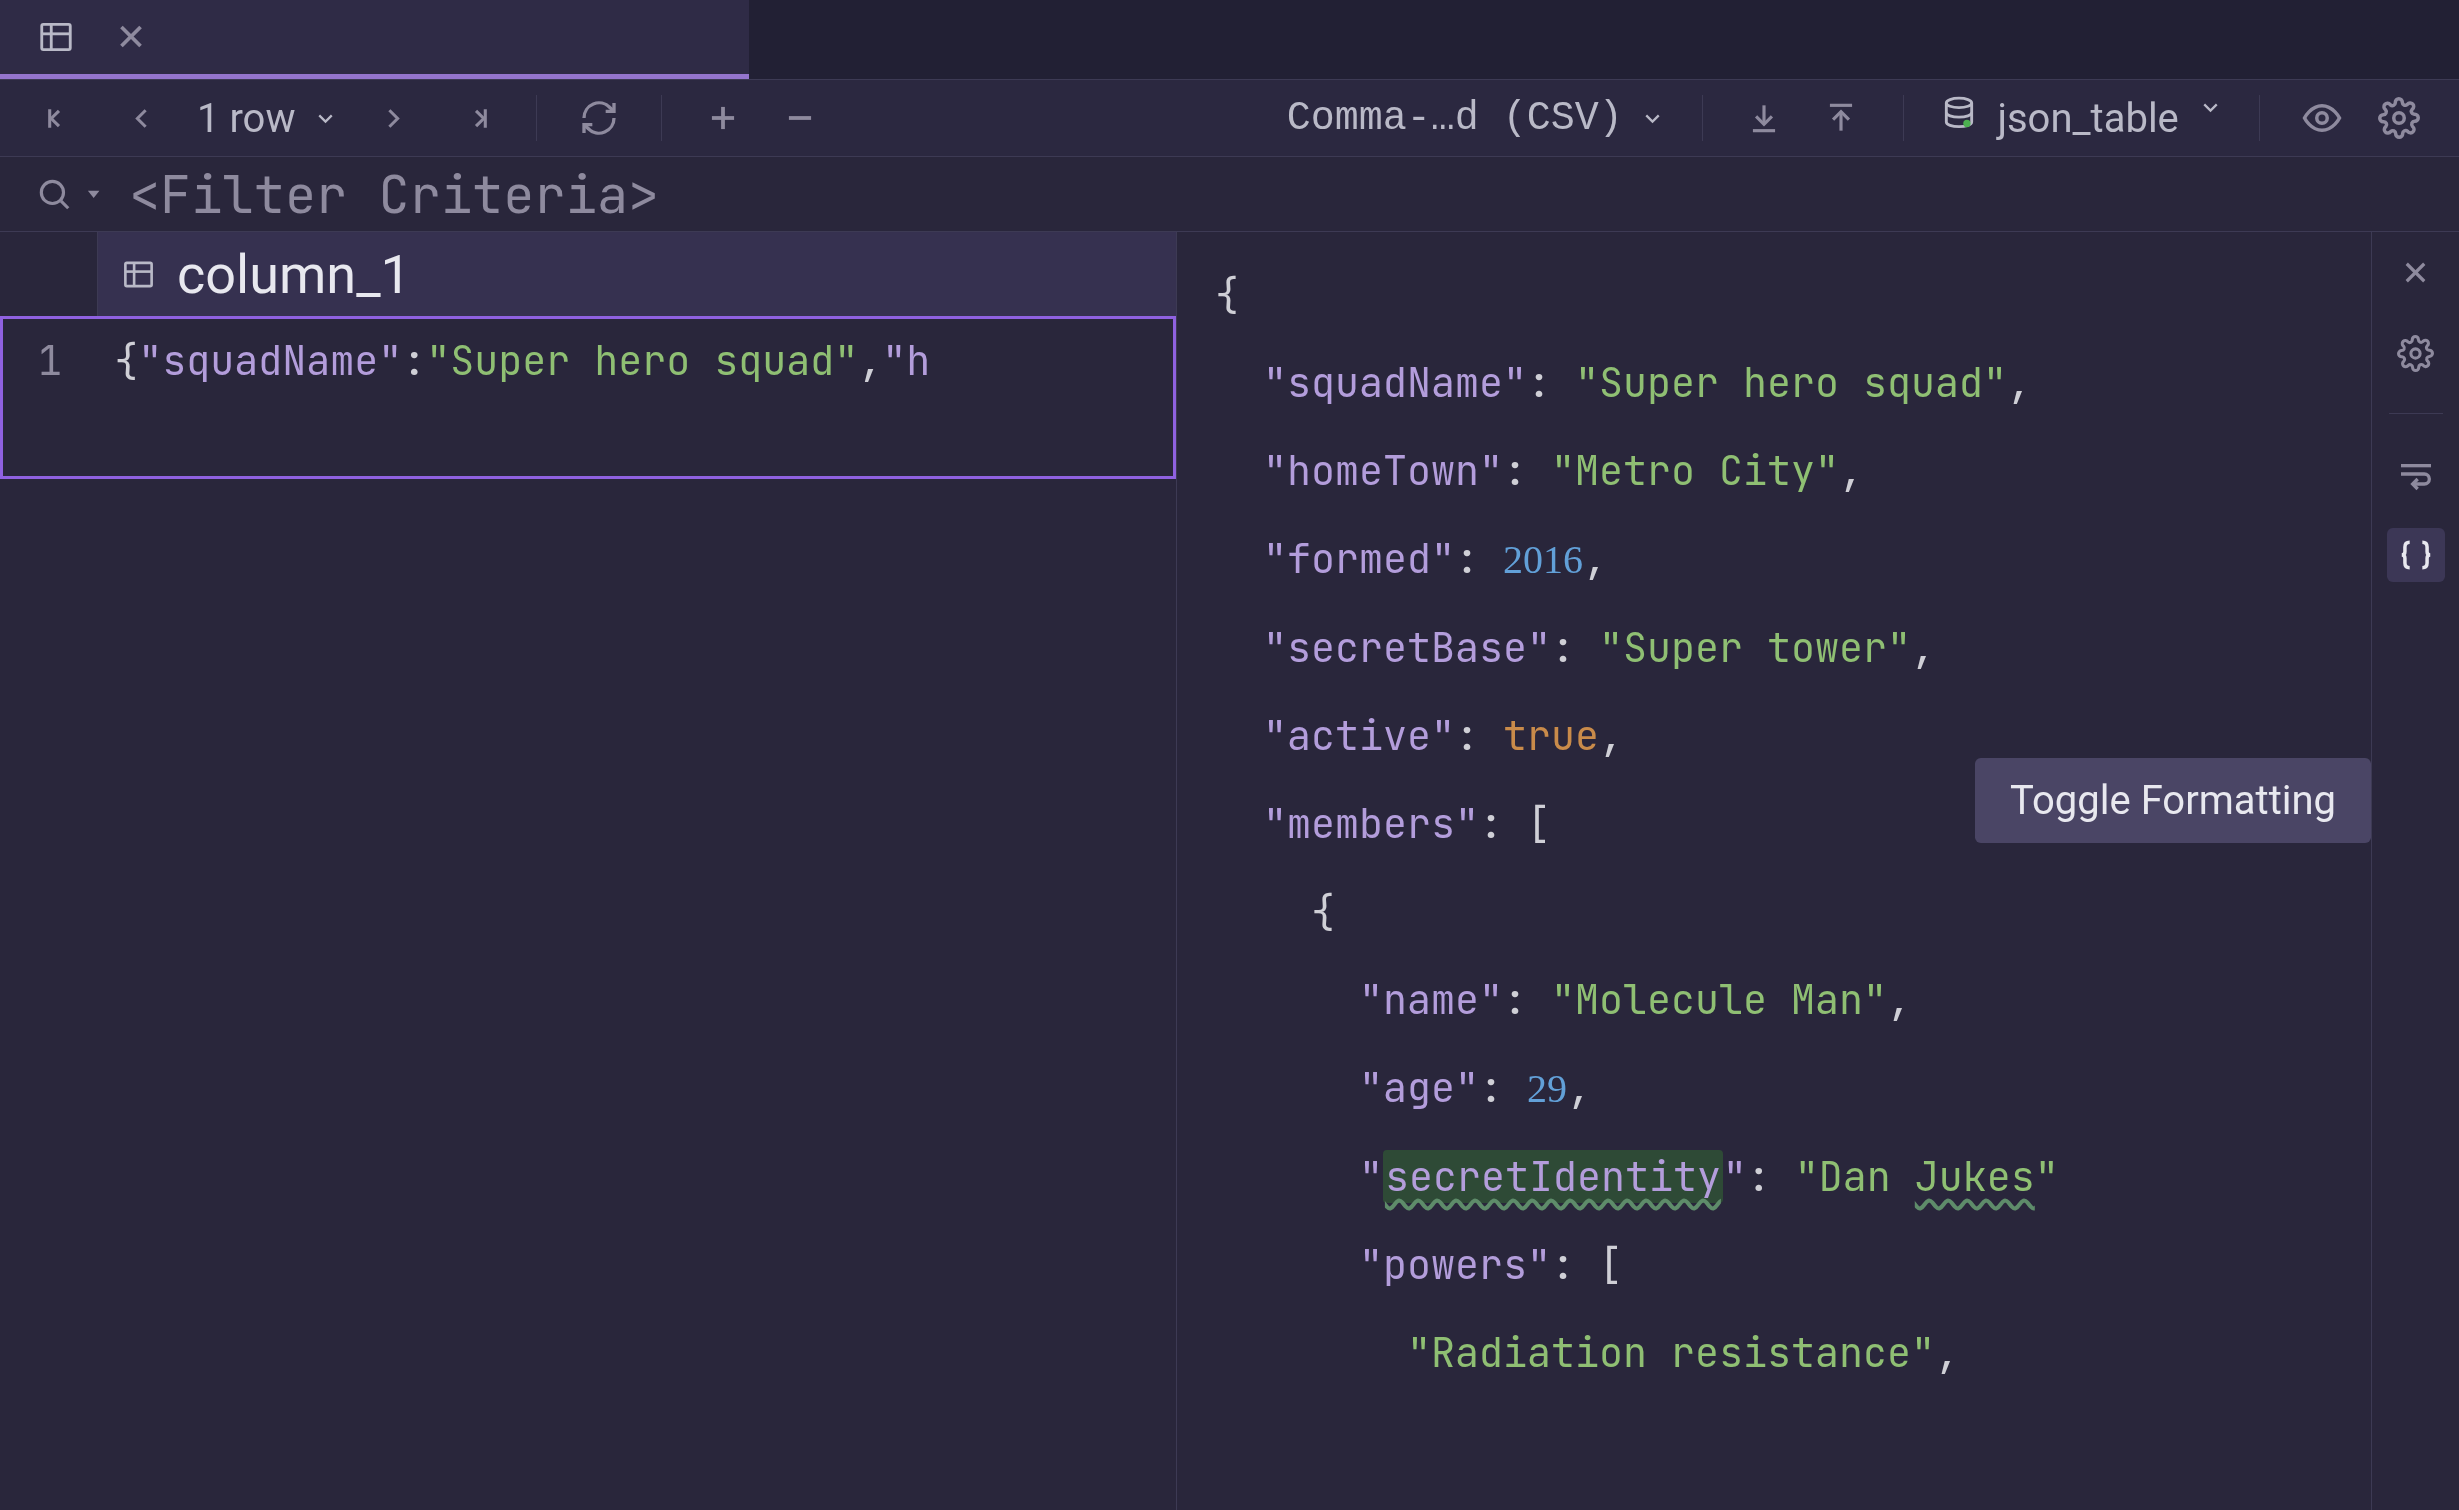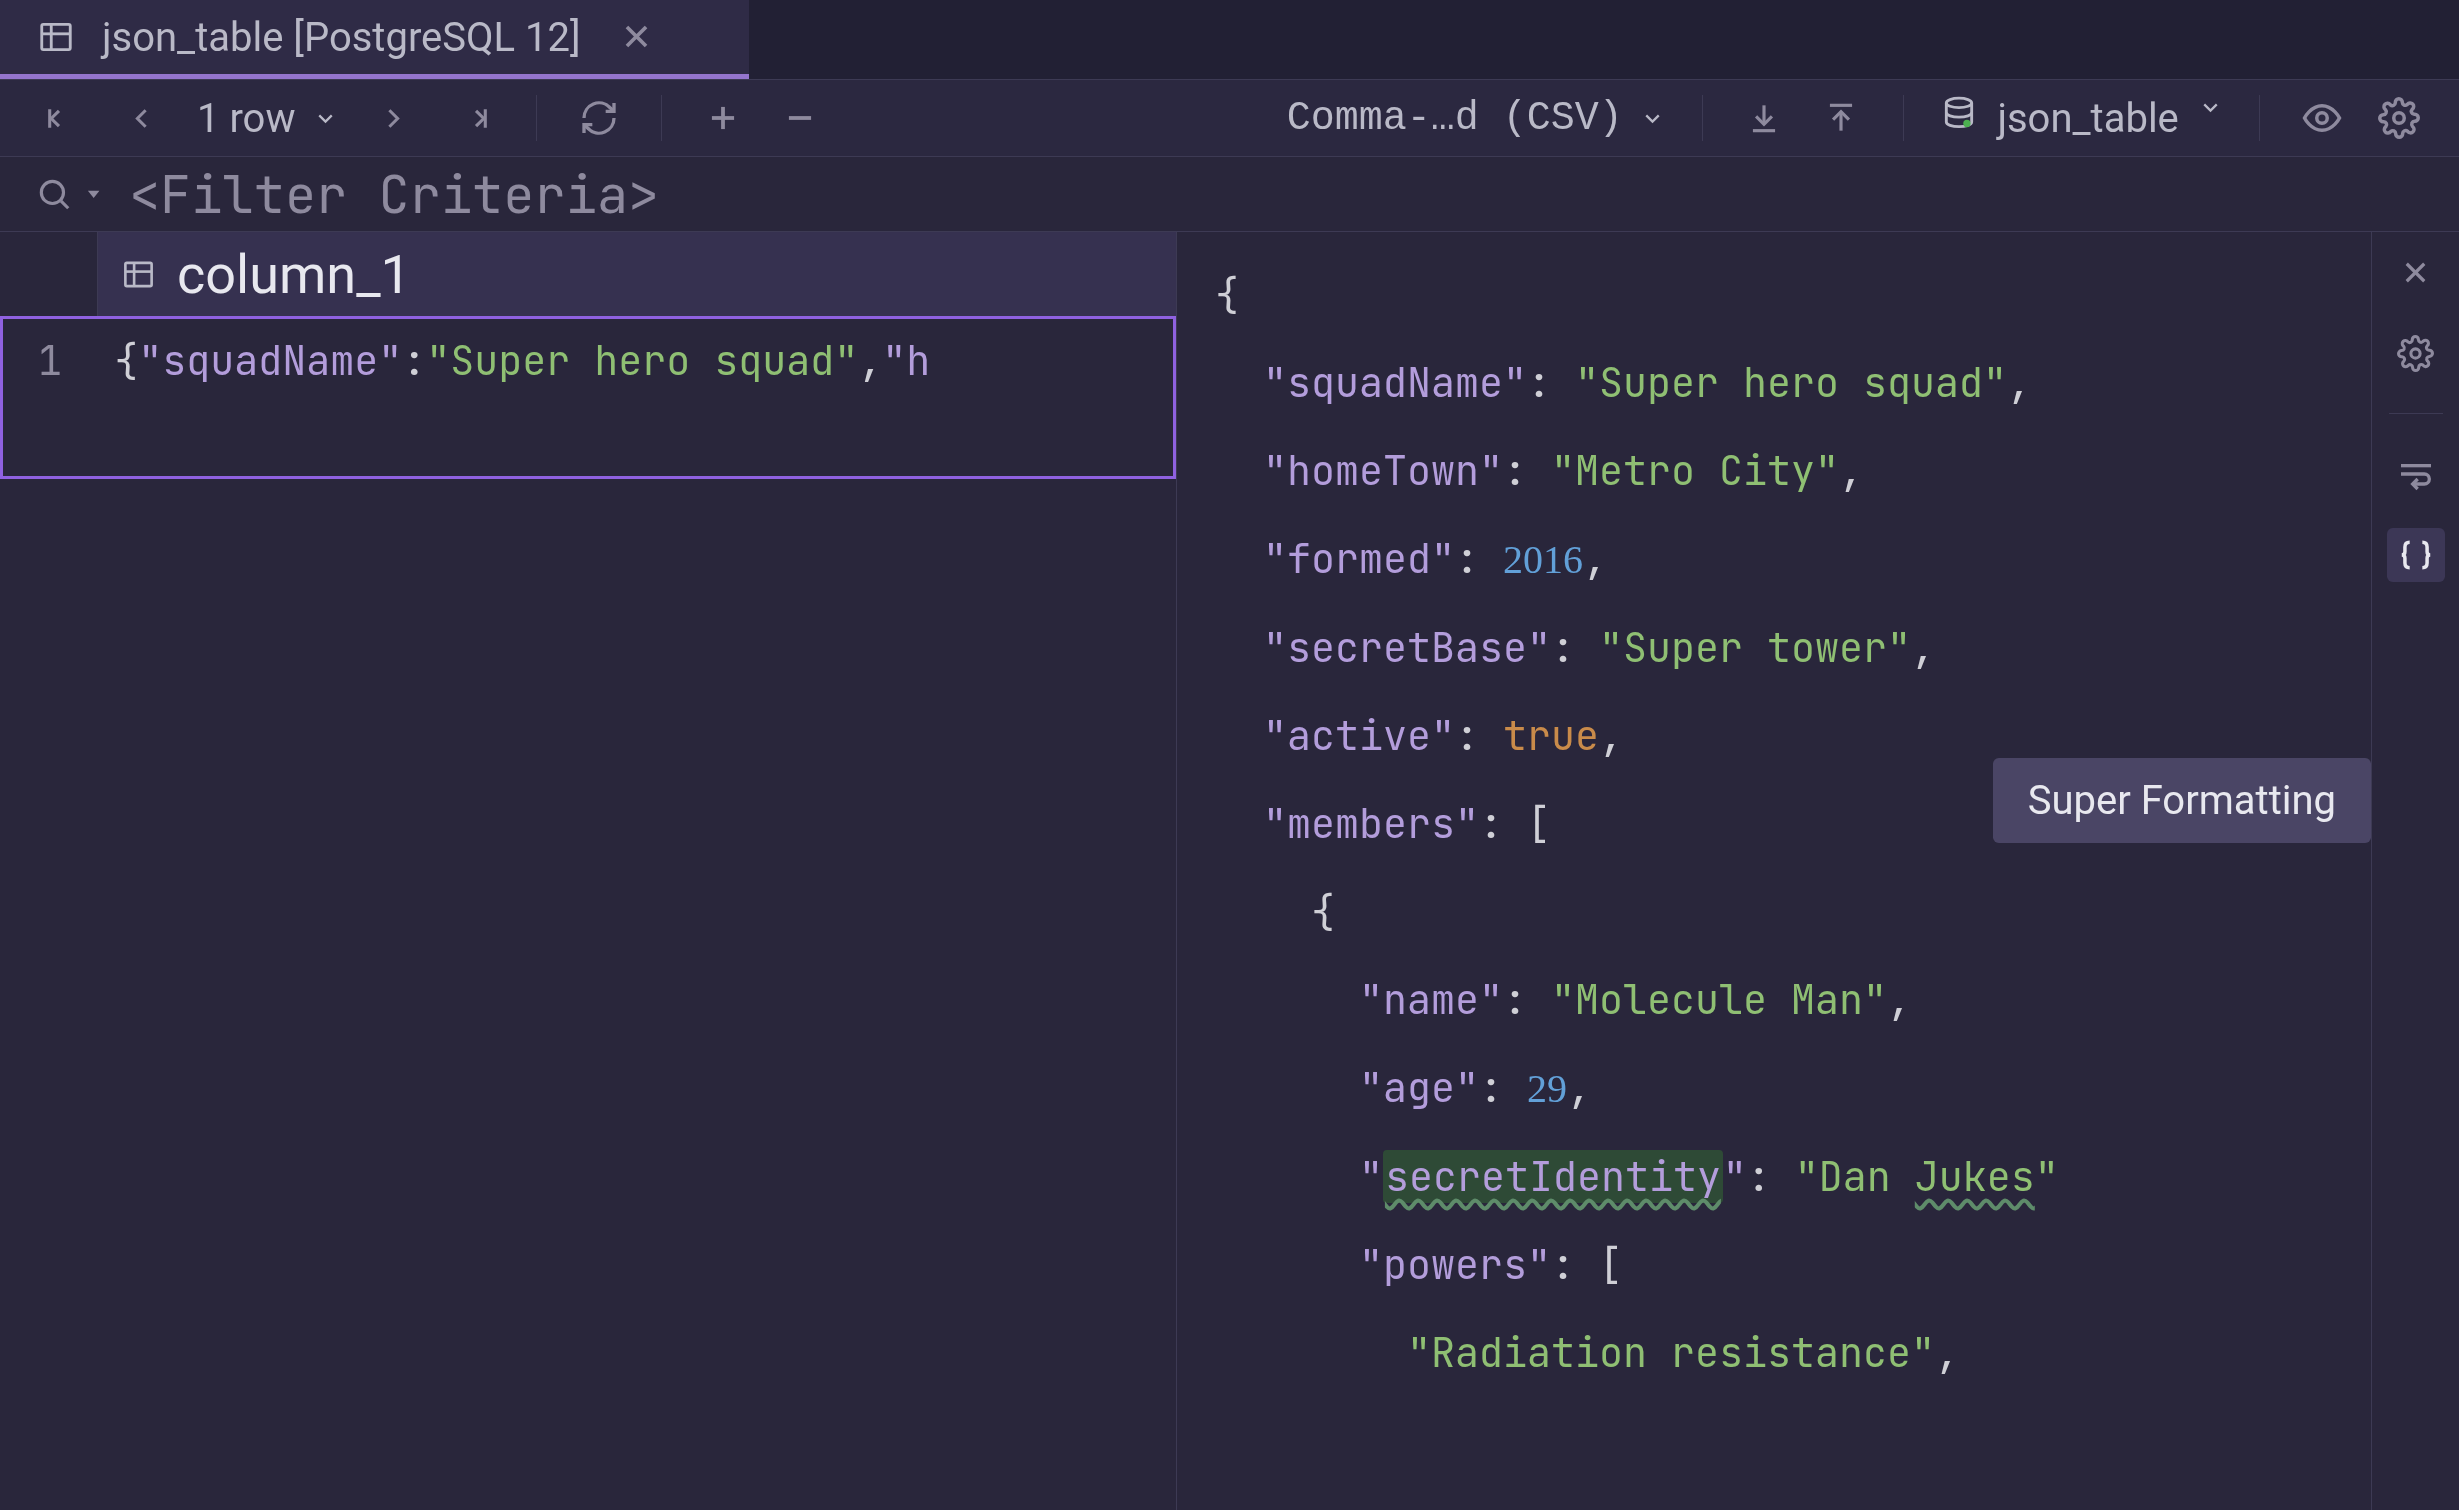--- a/index.html
+++ b/index.html
@@ -216,21 +216,20 @@
 
   <div class="tabbar">
     <div class="tab">
       <span>
         <svg width="38" height="38" viewBox="0 0 24 24" fill="none" stroke="#b9b9c7" stroke-width="1.8">
           <rect x="3" y="4" width="18" height="16" rx="1"></rect>
           <line x1="3" y1="10" x2="21" y2="10"></line>
           <line x1="9" y1="4" x2="9" y2="20"></line>
         </svg>
       </span>
-      <span>json_table [PostgreSQL 12]</span>
       <span class="close-x">✕</span>
     </div>
   </div>
 
   <div class="toolbar">
     <div class="tb-group">
       <span class="tb-btn">
         <svg width="37" height="37" viewBox="0 0 24 24" fill="none" stroke="currentColor" stroke-width="2">
             <polyline points="11 17 6 12 11 7"></polyline>
             <line x1="5" y1="6" x2="5" y2="18"></line>
@@ -403,18 +402,18 @@
         </span>
         <span class="rail-btn active">
           <svg width="38" height="38" viewBox="0 0 24 24" fill="none" stroke="currentColor" stroke-width="2.2">
               <path d="M8 4c-2 0-3 1-3 3v3c0 1.3-.7 2-2 2 1.3 0 2 .7 2 2v3c0 2 1 3 3 3"></path>
               <path d="M16 4c2 0 3 1 3 3v3c0 1.3.7 2 2 2-1.3 0-2 .7-2 2v3c0 2-1 3-3 3"></path>
             </svg>
         </span>
       </div>
 
       <div class="tooltip">
-        <span>Super Formatting</span>
+        <span>Toggle Formatting</span>
       </div>
     </div>
   </div>
 </div>
 
 
 </body></html>

